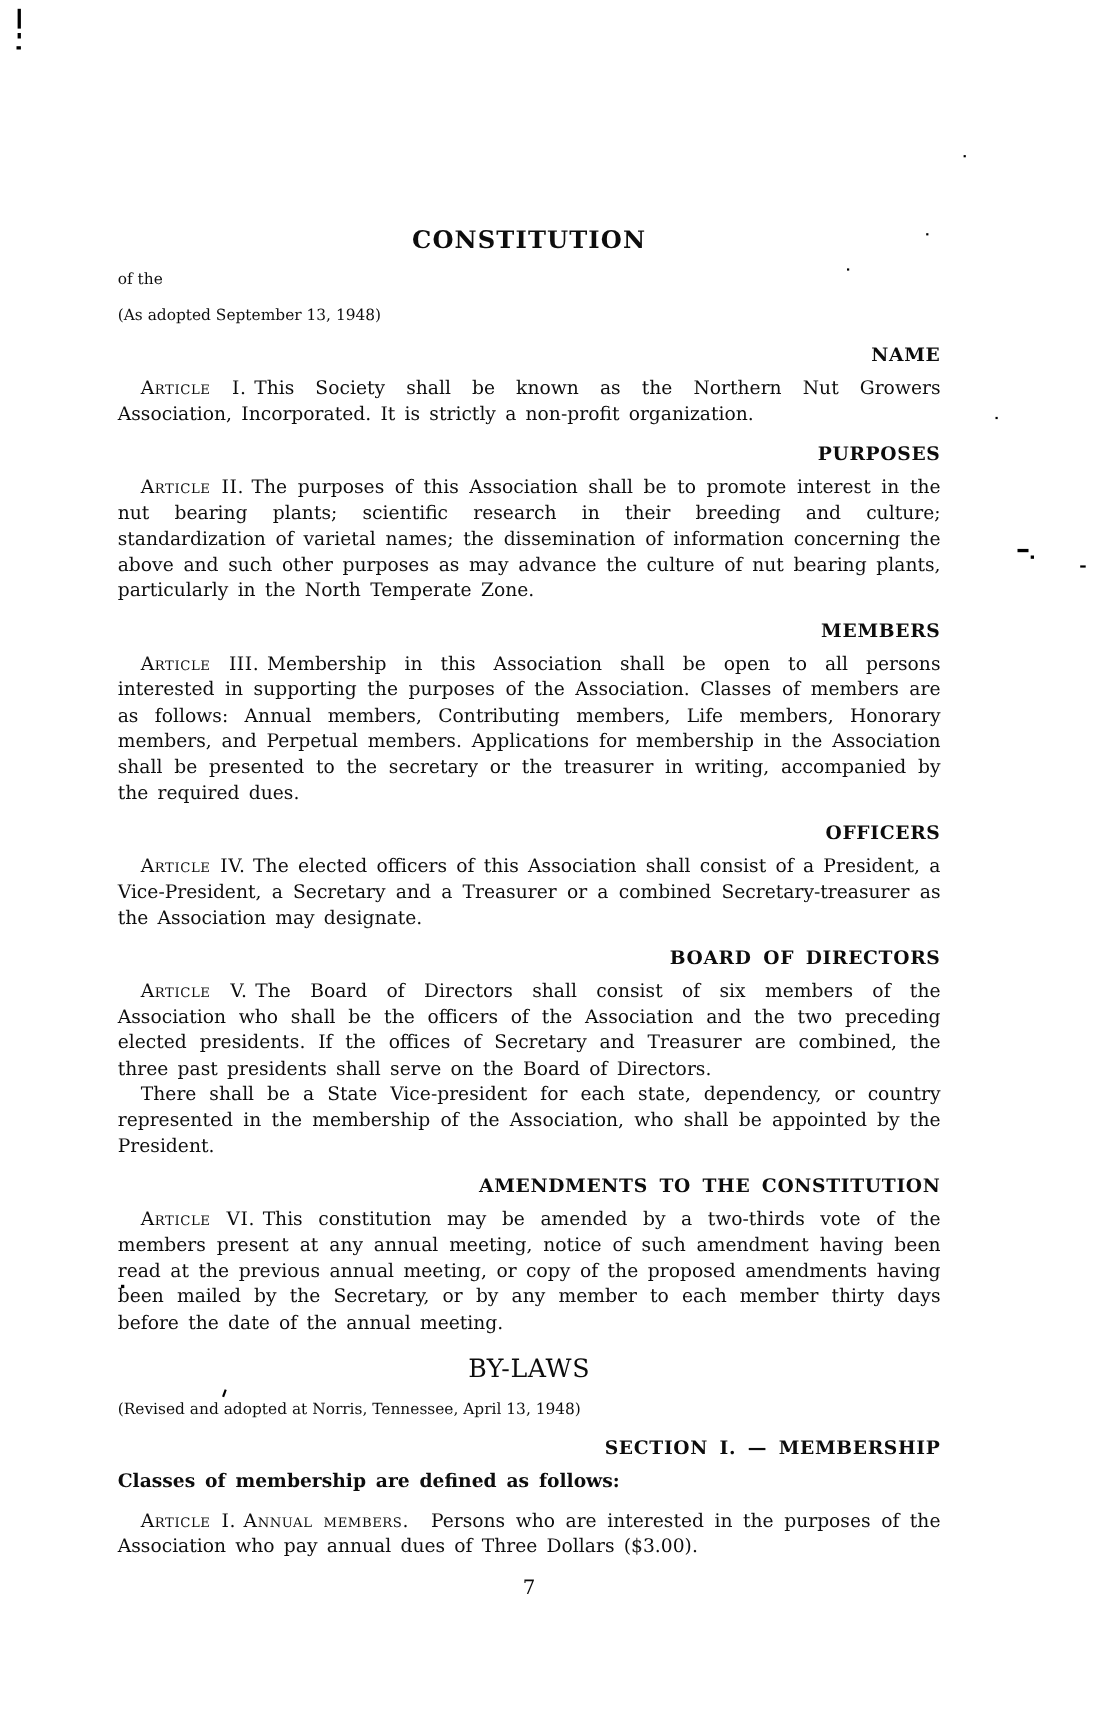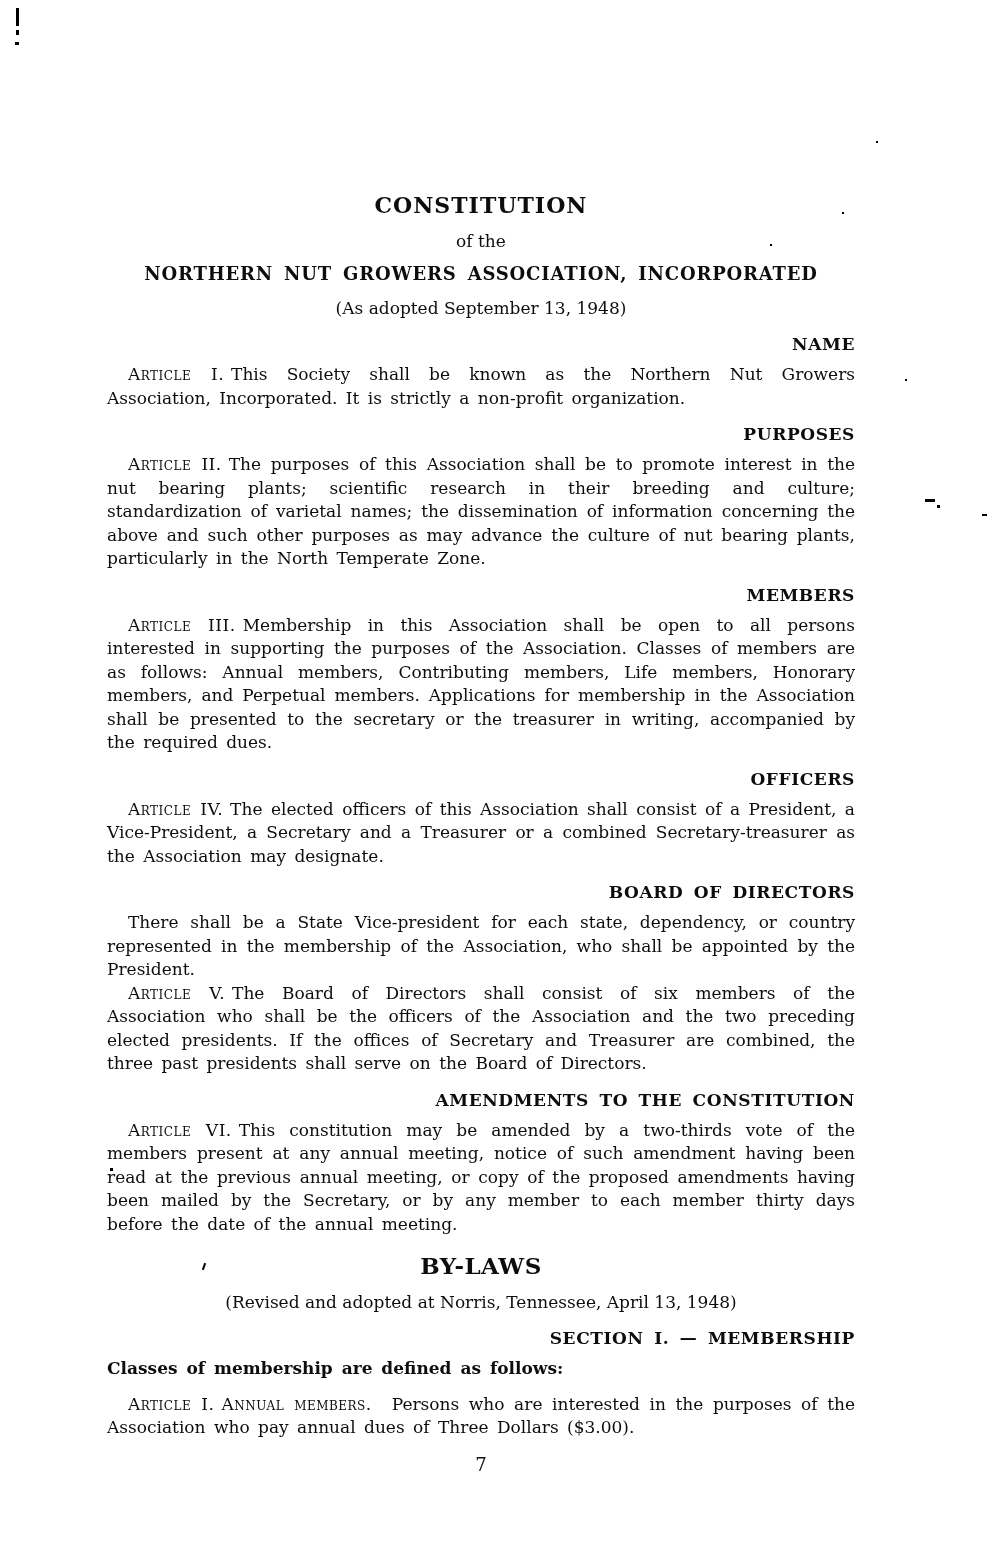--- a/index.html
+++ b/index.html
@@ -12,33 +12,32 @@
     width: 1000px;
     height: 1564px;
     background: #ffffff;
     color: #0d0d0d;
     font-family: "DejaVu Serif", "Liberation Serif", serif;
     overflow: hidden;
   }
   .content {
     position: absolute;
     left: 107px;
-    top: 192px;
+    top: 205px;
     width: 748px;
   }
   .doc-title {
     font-size: 22px;
     font-weight: bold;
     letter-spacing: 1px;
     text-align: center;
     margin: 0 0 11px 0;
   }
   .center-line {
-    font-size: 17px;
-    text-align: center;
+    font-size: 14px;
     margin: 0 0 9px 0;
     line-height: 24px;
   }
   .org-line {
     font-size: 18px;
     font-weight: bold;
     letter-spacing: 0.8px;
     word-spacing: 4px;
     text-align: center;
     margin: 0 0 10px 0;
@@ -72,21 +71,21 @@
     margin-right: 7px;
     margin-top: 48px;
   }
   .lead2 {
     font-variant: small-caps;
     letter-spacing: 0.5px;
     margin-right: 20px;
   }
   .bylaws-title {
     font-size: 23px;
-    font-weight: bold;
+    font-weight: normal;
     letter-spacing: 0.5px;
     text-align: center;
     margin: 16px 0 10px 0;
     line-height: 28px;
   }
   .intro-line {
     font-size: 17px;
     line-height: 23.5px;
     margin: 0 0 12px 0;
     text-align: left;
@@ -129,38 +128,37 @@
   <span class="artifact a-sp2"></span>
   <span class="artifact a-sp3"></span>
   <span class="artifact a-sp4"></span>
   <span class="artifact a-sp5"></span>
   <span class="artifact a-sp6"></span>
 
   <div class="content">
 
     <div class="doc-title">CONSTITUTION</div>
     <div class="center-line">of the</div>
-    <div class="org-line">NORTHERN NUT GROWERS ASSOCIATION, INCORPORATED</div>
     <div class="center-line">(As adopted September 13, 1948)</div>
 
     <div class="sec-heading">NAME</div>
     <p class="para"><span class="lead">Article I.</span><span>This Society shall be known as the Northern Nut Growers Association, Incorporated. It is strictly a non-profit organization.</span></p>
 
     <div class="sec-heading">PURPOSES</div>
     <p class="para"><span class="lead">Article II.</span><span>The purposes of this Association shall be to promote interest in the nut bearing plants; scientific research in their breeding and culture; standardization of varietal names; the dissemination of information concerning the above and such other purposes as may advance the culture of nut bearing plants, particularly in the North Temperate Zone.</span></p>
 
     <div class="sec-heading">MEMBERS</div>
     <p class="para"><span class="lead">Article III.</span><span>Membership in this Association shall be open to all persons interested in supporting the purposes of the Association. Classes of members are as follows: Annual members, Contributing members, Life members, Honorary members, and Perpetual members. Applications for membership in the Association shall be presented to the secretary or the treasurer in writing, accompanied by the required dues.</span></p>
 
     <div class="sec-heading">OFFICERS</div>
     <p class="para"><span class="lead">Article IV.</span><span>The elected officers of this Association shall consist of a President, a Vice-President, a Secretary and a Treasurer or a combined Secretary-treasurer as the Association may designate.</span></p>
 
     <div class="sec-heading">BOARD OF DIRECTORS</div>
+    <p class="para"><span class="lead">Article V.</span><span>The Board of Directors shall consist of six members of the Association who shall be the officers of the Association and the two preceding elected presidents. If the offices of Secretary and Treasurer are combined, the three past presidents shall serve on the Board of Directors.</span></p>
     <p class="para"><span>There shall be a State Vice-president for each state, dependency, or country represented in the membership of the Association, who shall be appointed by the President.</span></p>
-    <p class="para"><span class="lead">Article V.</span><span>The Board of Directors shall consist of six members of the Association who shall be the officers of the Association and the two preceding elected presidents. If the offices of Secretary and Treasurer are combined, the three past presidents shall serve on the Board of Directors.</span></p>
 
     <div class="sec-heading">AMENDMENTS TO THE CONSTITUTION</div>
     <p class="para"><span class="lead">Article VI.</span><span>This constitution may be amended by a two-thirds vote of the members present at any annual meeting, notice of such amendment having been read at the previous annual meeting, or copy of the proposed amendments having been mailed by the Secretary, or by any member to each member thirty days before the date of the annual meeting.</span></p>
 
     <div class="bylaws-title">BY-LAWS</div>
     <div class="center-line">(Revised and adopted at Norris, Tennessee, April 13, 1948)</div>
     <div class="sec-heading">SECTION I. — MEMBERSHIP</div>
     <p class="para no-indent intro-line">Classes of membership are defined as follows:</p>
     <p class="para"><span class="lead">Article I.</span><span class="lead2">Annual members.</span><span>Persons who are interested in the purposes of the Association who pay annual dues of Three Dollars ($3.00).</span></p>
 

